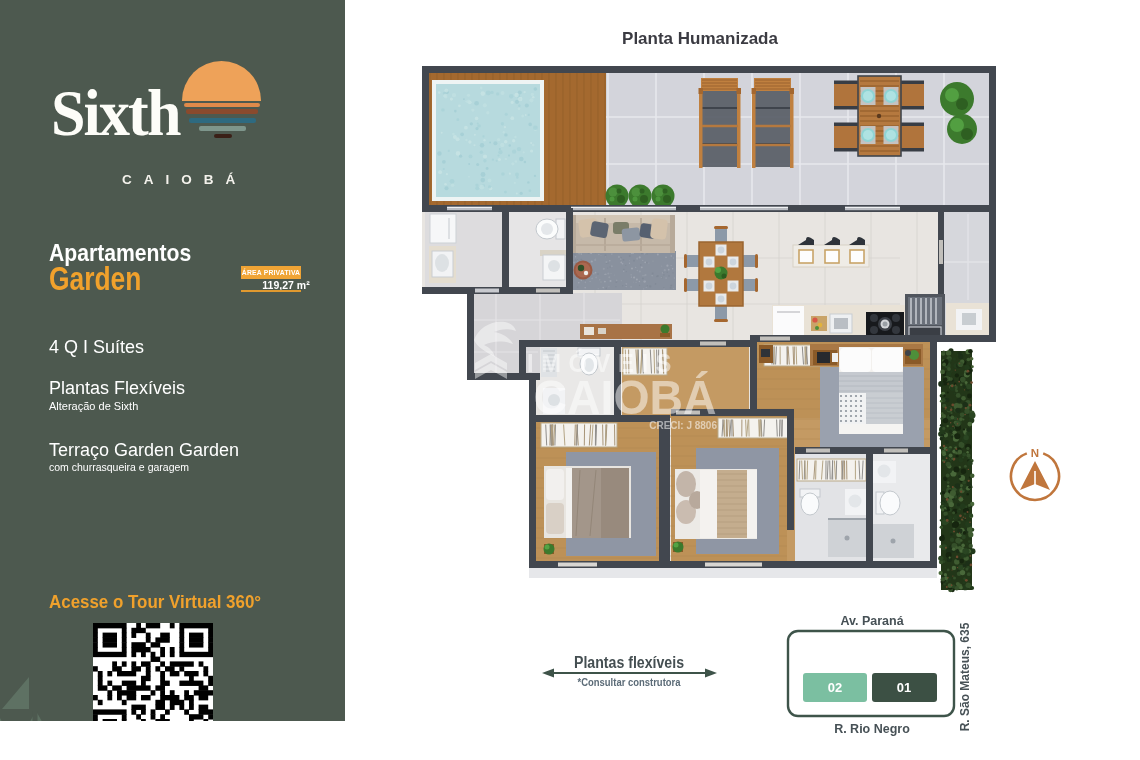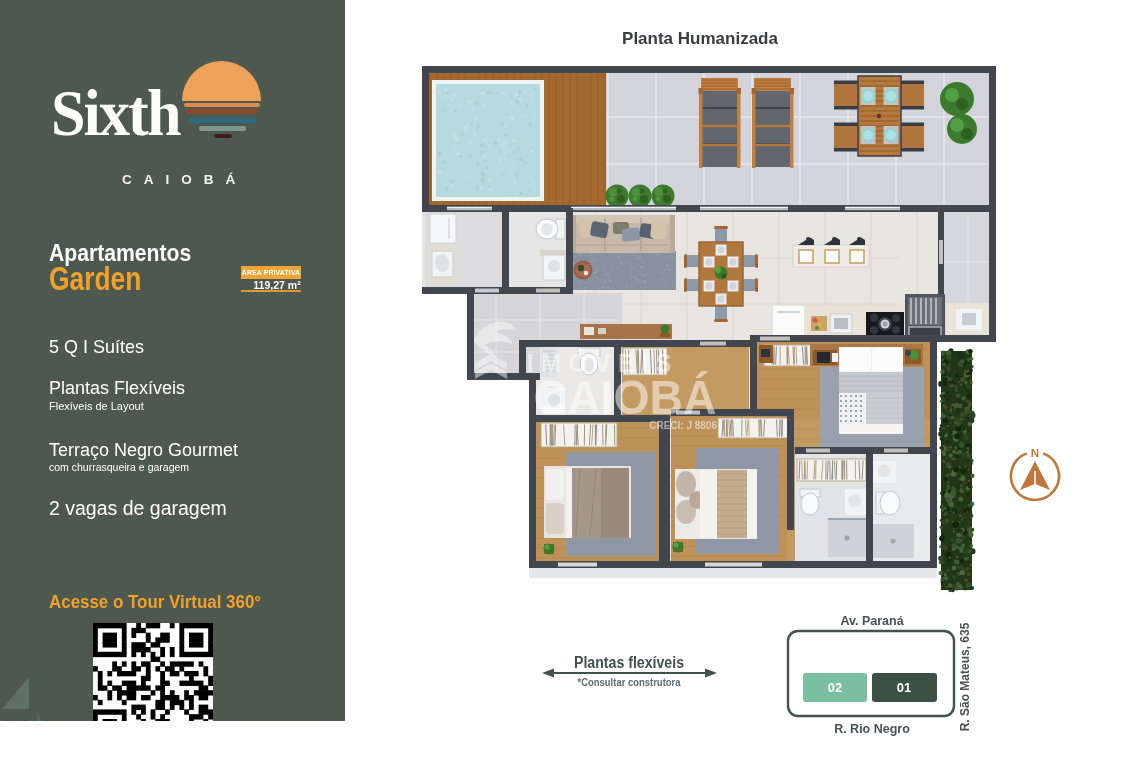--- a/index.html
+++ b/index.html
@@ -7,21 +7,21 @@
 #side{position:absolute;left:0;top:0;width:345px;height:721px;background:#4d594f;overflow:hidden}
 .lg-serif{font-family:"Liberation Serif",serif;color:#fdfdf8;font-weight:bold}
 #sixth{position:absolute;left:51px;top:75px;font-size:66px;letter-spacing:-2px;transform:scaleX(0.94);transform-origin:left}
 #sense{position:absolute;left:119px;top:118px;font-size:58px;letter-spacing:1px;transform:scaleX(1.0);transform-origin:left}
 #caioba{position:absolute;left:122px;top:172px;color:#f4f2ec;font-size:13.5px;letter-spacing:12px;font-weight:bold}
 #sun{position:absolute;left:182px;top:61px;width:79px;height:40px;background:#eea259;border-radius:79px 79px 0 0}
 .stripe{position:absolute;border-radius:2px}
 #apart{position:absolute;left:49px;top:240px;font-size:23px;font-weight:bold;color:#fff;transform:scaleX(0.92);transform-origin:left}
 #garden{position:absolute;left:49px;top:260px;font-size:33px;font-weight:bold;color:#f0a12c;transform:scaleX(0.8);transform-origin:left}
 #badge{position:absolute;left:241px;top:266px;width:60px;height:13px;background:#f0a435;color:#fff;font-size:6.8px;font-weight:bold;text-align:center;line-height:13px;letter-spacing:0.2px}
-#area{position:absolute;left:247px;top:279px;width:60px;text-align:center;color:#fff;font-size:10.5px;font-weight:bold}
+#area{position:absolute;left:256px;top:279px;width:60px;text-align:center;color:#fff;font-size:10.5px;font-weight:bold}
 #aline{position:absolute;left:241px;top:290px;width:60px;height:2px;background:#e0992f}
 .h1{position:absolute;left:49px;color:#fff;font-size:18px}
 .h2{position:absolute;left:49px;color:#fff;font-size:11px}
 #tour{position:absolute;left:49px;top:592px;color:#f0a12c;font-size:18px;font-weight:bold;transform:scaleX(0.94);transform-origin:left}
 #qr{position:absolute;left:93px;top:623px}
 #plan{position:absolute;left:350px;top:0;width:790px;height:760px}
 </style></head>
 <body>
 <div id="page">
 <div id="side">
@@ -40,26 +40,25 @@
   <div class="stripe" style="left:189px;top:118px;width:67px;height:5px;background:#2e6a80"></div>
   <div class="stripe" style="left:199px;top:126px;width:47px;height:5px;background:#7e968c"></div>
   <div class="stripe" style="left:214px;top:134px;width:18px;height:4px;background:#3a2017"></div>
   <div id="sixth" class="lg-serif">Sixth</div>
   <div id="caioba">CAIOBÁ</div>
   <div id="apart">Apartamentos</div>
   <div id="garden">Garden</div>
   <div id="badge">ÁREA PRIVATIVA</div>
   <div id="area">119,27 m²</div>
   <div id="aline"></div>
-  <div class="h1" style="top:337px">5 Q I Suítes</div>
+  <div class="h1" style="top:337px">4 Q I Suítes</div>
   <div class="h1" style="top:378px">Plantas Flexíveis</div>
-  <div class="h2" style="top:400px">Flexíveis de Layout</div>
-  <div class="h1" style="top:440px">Terraço Negro Gourmet</div>
+  <div class="h2" style="top:400px">Alteração de Sixth</div>
+  <div class="h1" style="top:440px">Terraço Garden Garden</div>
   <div class="h2" style="top:461px;font-size:10.5px">com churrasqueira e garagem</div>
-  <div class="h1" style="top:497px;font-size:19.5px">2 vagas de garagem</div>
   <div id="tour">Acesse o Tour Virtual 360°</div>
   <svg id="qr" width="120" height="120">
         <rect x="0" y="0" width="120" height="120" fill="#fff"></rect>
         <rect x="0.0" y="0.0" width="33.6" height="5.35" fill="#000"></rect>
         <rect x="43.2" y="0.0" width="4.8" height="5.35" fill="#000"></rect>
         <rect x="52.8" y="0.0" width="14.4" height="5.35" fill="#000"></rect>
         <rect x="76.8" y="0.0" width="4.8" height="5.35" fill="#000"></rect>
         <rect x="86.4" y="0.0" width="33.6" height="5.35" fill="#000"></rect>
         <rect x="0.0" y="4.8" width="4.8" height="5.35" fill="#000"></rect>
         <rect x="28.8" y="4.8" width="4.8" height="5.35" fill="#000"></rect>

